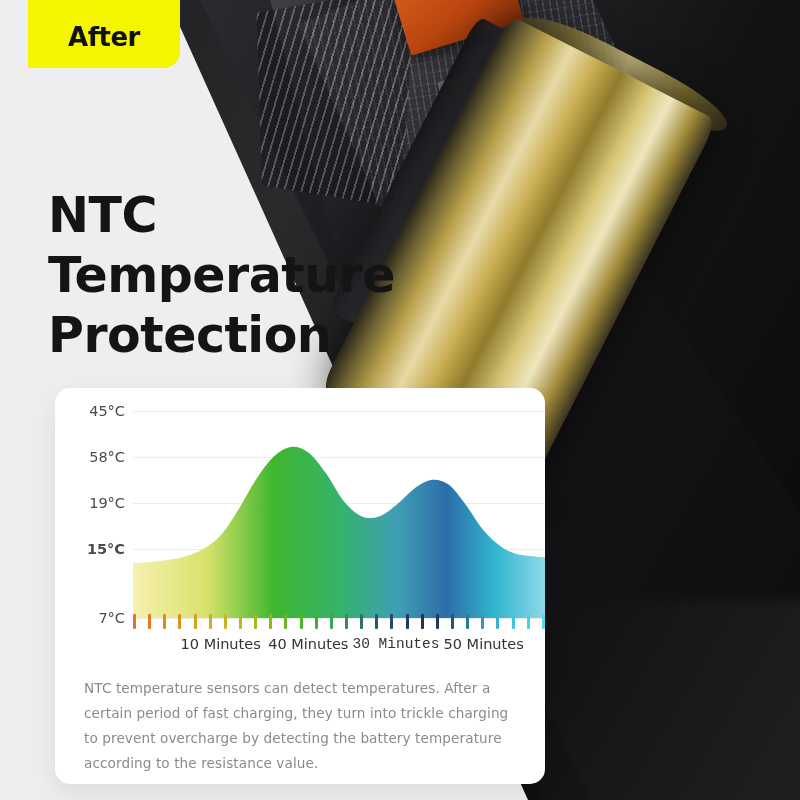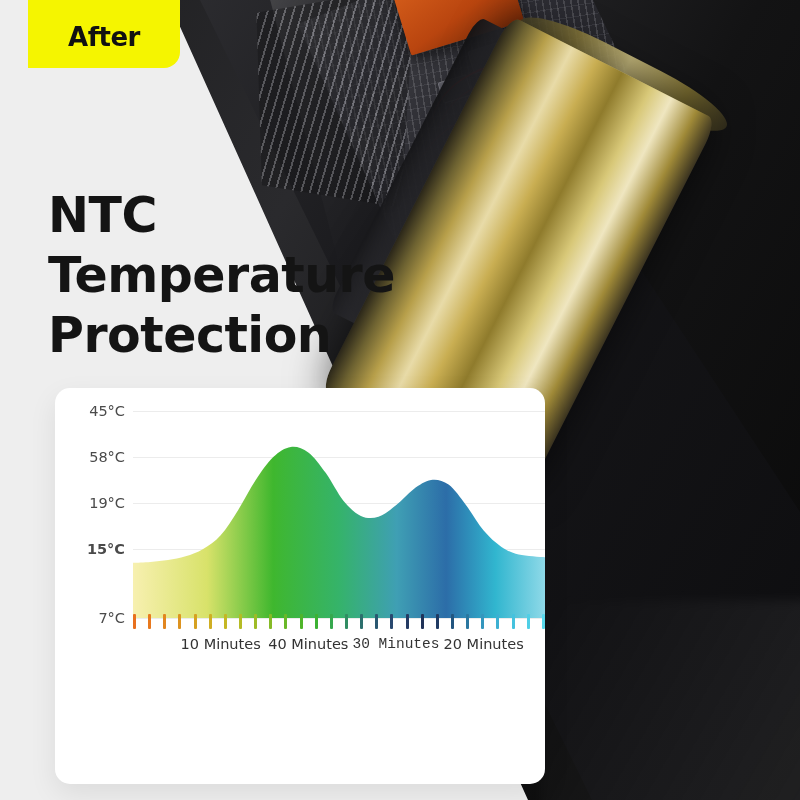--- a/index.html
+++ b/index.html
@@ -401,19 +401,20 @@
           <i style="background: rgb(60, 176, 210);"></i>
           <i style="background: rgb(69, 194, 222);"></i>
           <i style="background: rgb(79, 207, 230);"></i>
           <i style="background: rgb(89, 217, 236);"></i>
         </div>
 
       <div class="x-labels" id="x-labels">
           <div class="xtick" style="left: 87.6596px;">10 Minutes</div>
           <div class="xtick" style="left: 175.319px;">40 Minutes</div>
           <div class="xtick" style="left: 262.979px; font-family: Liberation Mono, monospace;">30 Minutes</div>
-          <div class="xtick" style="left: 350.638px;">20 Minutes</div>
+          <div class="xtick" style="left: 350.638px;">50 Minutes</div>
         </div>
     </div>
 
+    <p class="caption">NTC temperature sensors can detect temperatures. After a certain period of fast charging, they turn into trickle charging to prevent overcharge by detecting the battery temperature according to the resistance value.</p>
   </div>
 
 </div>
 
 </body></html>

